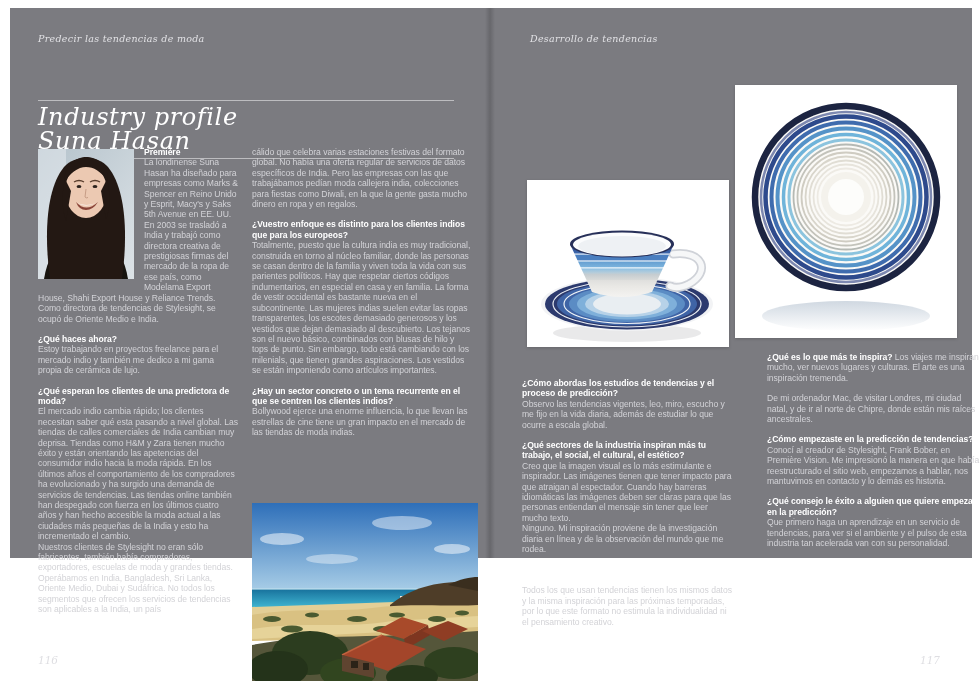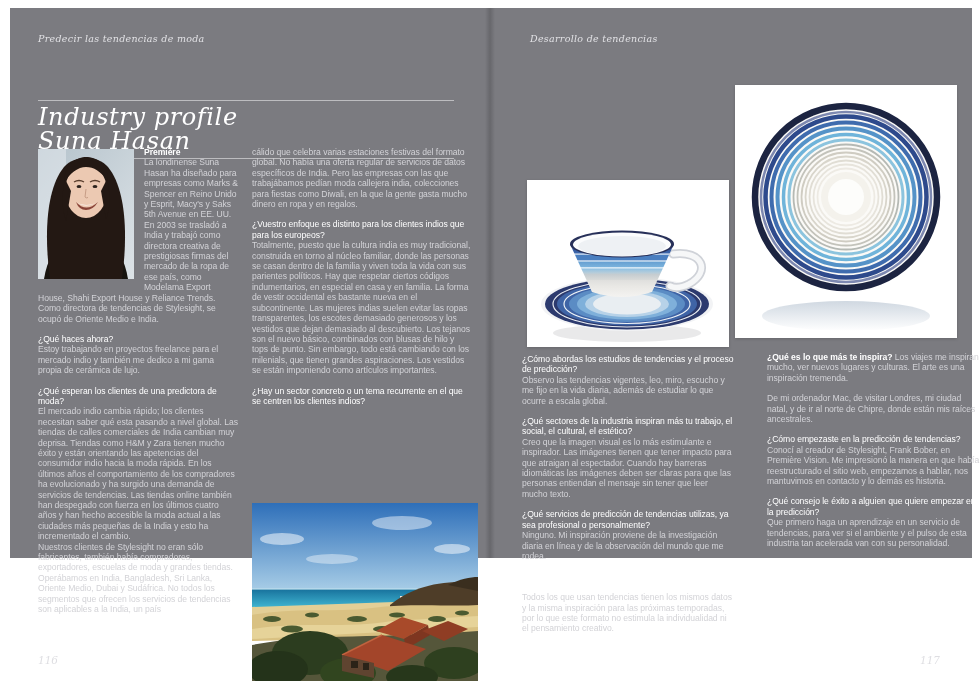--- a/index.html
+++ b/index.html
@@ -27,28 +27,28 @@
     font-family:"DejaVu Serif",serif;font-style:italic;font-weight:400;
     color:#ffffff;font-size:24px;line-height:24px;letter-spacing:.6px;
   }
   .title-line.first{margin-top:4px;}
   .title-block .rule.bottom{margin-top:5px;}
   .col{
     position:absolute;color:#d3d3d7;font-size:8.6px;line-height:10.4px;
     letter-spacing:-0.05px;overflow:hidden;
   }
   .col p{margin:0 0 10px 0;}
-  .q{color:#ffffff;font-weight:normal;margin:10px 0 0 0;}
+  .q{color:#ffffff;font-weight:bold;margin:10px 0 0 0;}
   .a{margin:0;}
   .qa-inline{margin:10px 0 0 0;}
   .q-inline{color:#ffffff;font-weight:bold;}
   .bio-head{color:#ffffff;font-weight:bold;}
   .col-l1{left:28px;top:139px;width:200px;height:506px;}
   .col-l2{left:242px;top:139px;width:220px;height:352px;}
-  .col-r1{left:512px;top:336px;width:212px;height:296px;}
+  .col-r1{left:512px;top:360px;width:212px;height:296px;}
   .col-r2{left:749px;top:344px;width:216px;height:300px;margin-left:8px;}
   .portrait{
     float:left;width:96px;height:130px;margin:2px 10px 4px 0;
     background:#c7d0d6;
   }
   .photo-box{position:absolute;background:#ffffff;box-shadow:0 1px 3px rgba(0,0,0,.18);}
   .teacup-box{left:517px;top:172px;width:202px;height:167px;}
   .plate-box{left:725px;top:77px;width:222px;height:253px;}
   .beach-box{left:242px;top:495px;width:226px;height:178px;box-shadow:none;}
   .photo-box svg,.portrait svg{display:block;}
@@ -122,20 +122,21 @@
         <div class="a">Nuestros clientes de Stylesight no eran sólo fabricantes, también había compradores, exportadores, escuelas de moda y grandes tiendas. Operábamos en India, Bangladesh, Sri Lanka, Oriente Medio, Dubai y Sudáfrica. No todos los segmentos que ofrecen los servicios de tendencias son aplicables a la India, un país</div>
       </div>
   </div>
 
   <div class="col col-l2">
     <p class="a">cálido que celebra varias estaciones festivas del formato global. No había una oferta regular de servicios de datos específicos de India. Pero las empresas con las que trabajábamos pedían moda callejera india, colecciones para fiestas como Diwali, en la que la gente gasta mucho dinero en ropa y en regalos.</p>
     <div>
         <div class="q">¿Vuestro enfoque es distinto para los clientes indios que para los europeos?</div>
         <div class="a">Totalmente, puesto que la cultura india es muy tradicional, construida en torno al núcleo familiar, donde las personas se casan dentro de la familia y viven toda la vida con sus parientes políticos. Hay que respetar ciertos códigos indumentarios, en especial en casa y en familia. La forma de vestir occidental es bastante nueva en el subcontinente. Las mujeres indias suelen evitar las ropas transparentes, los escotes demasiado generosos y los vestidos que dejan demasiado al descubierto. Los tejanos son el nuevo básico, combinados con blusas de hilo y tops de punto. Sin embargo, todo está cambiando con los milenials, que tienen grandes aspiraciones. Los vestidos se están imponiendo como artículos importantes.</div>
         <div class="q">¿Hay un sector concreto o un tema recurrente en el que se centren los clientes indios?</div>
+        <div class="a">Bollywood ejerce una enorme influencia, lo que llevan las estrellas de cine tiene un gran impacto en el mercado de las tiendas de moda indias.</div>
       </div>
   </div>
 
   <div class="photo-box beach-box">
     <svg width="226" height="178" viewBox="0 0 226 178">
       <defs>
         <linearGradient id="sky" x1="0" y1="0" x2="0" y2="1">
           <stop offset="0" stop-color="#2e6fb9"></stop>
             <stop offset="1" stop-color="#aed2e9"></stop>
         </linearGradient>
@@ -259,21 +260,20 @@
       <ellipse cx="111" cy="231" rx="84" ry="15" fill="url(#refl)"></ellipse>
     </svg>
   </div>
 
   <div class="col col-r1">
     <div>
         <div class="q">¿Cómo abordas los estudios de tendencias y el proceso de predicción?</div>
         <div class="a">Observo las tendencias vigentes, leo, miro, escucho y me fijo en la vida diaria, además de estudiar lo que ocurre a escala global.</div>
         <div class="q">¿Qué sectores de la industria inspiran más tu trabajo, el social, el cultural, el estético?</div>
         <div class="a">Creo que la imagen visual es lo más estimulante e inspirador. Las imágenes tienen que tener impacto para que atraigan al espectador. Cuando hay barreras idiomáticas las imágenes deben ser claras para que las personas entiendan el mensaje sin tener que leer mucho texto.</div>
-        <div class="q">¿Qué servicios de predicción de tendencias utilizas, ya sea profesional o personalmente?</div>
         <div class="a">Ninguno. Mi inspiración proviene de la investigación diaria en línea y de la observación del mundo que me rodea.</div>
         <div class="q">¿Crees que el empleo de tendencias está cambiando en el mundo de la moda?</div>
         <div class="a">Todos los que usan tendencias tienen los mismos datos y la misma inspiración para las próximas temporadas, por lo que este formato no estimula la individualidad ni el pensamiento creativo.</div>
       </div>
   </div>
 
   <div class="col col-r2">
     <div>
         <p class="qa-inline"><span class="q-inline">¿Qué es lo que más te inspira?</span> Los viajes me inspiran mucho, ver nuevos lugares y culturas. El arte es una inspiración tremenda.</p>
         <div class="a">De mi ordenador Mac, de visitar Londres, mi ciudad natal, y de ir al norte de Chipre, donde están mis raíces ancestrales.</div>

